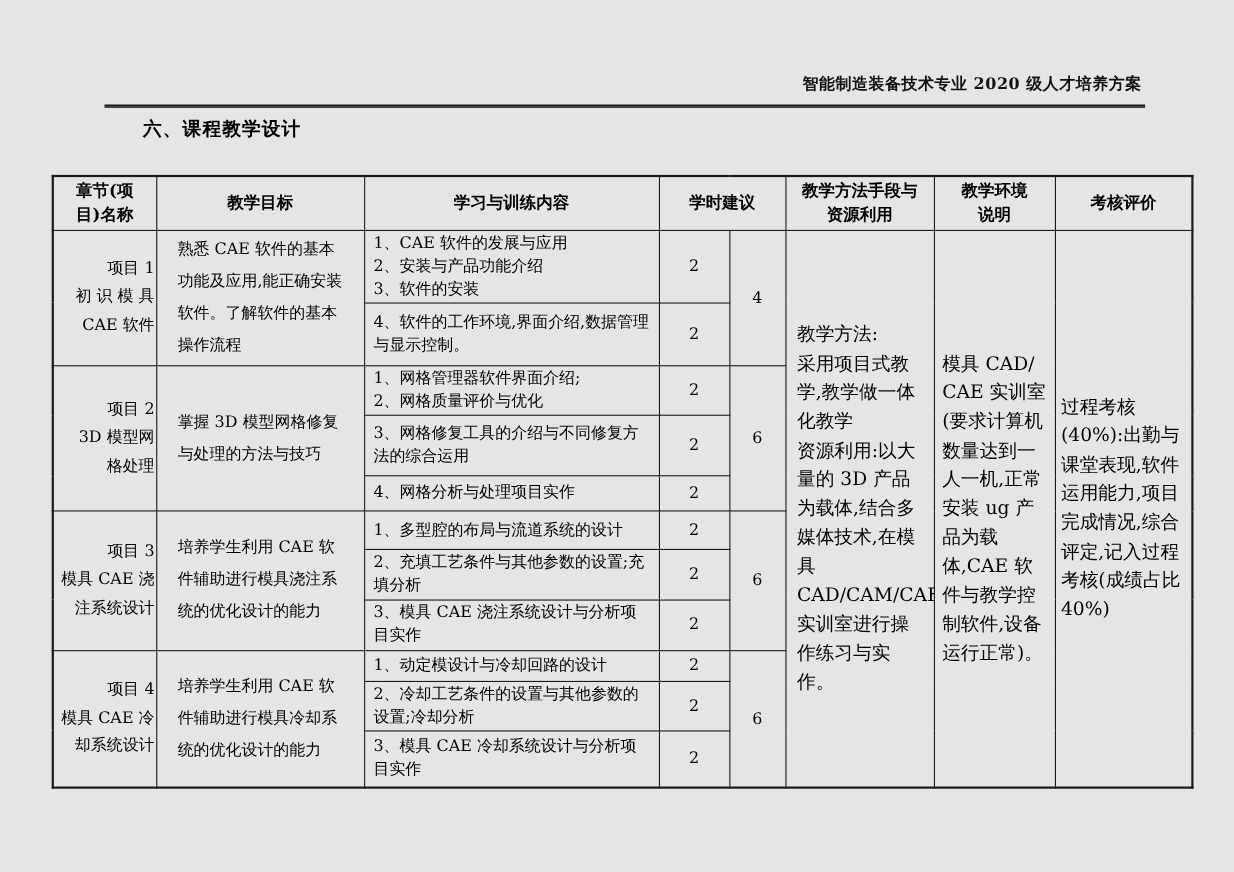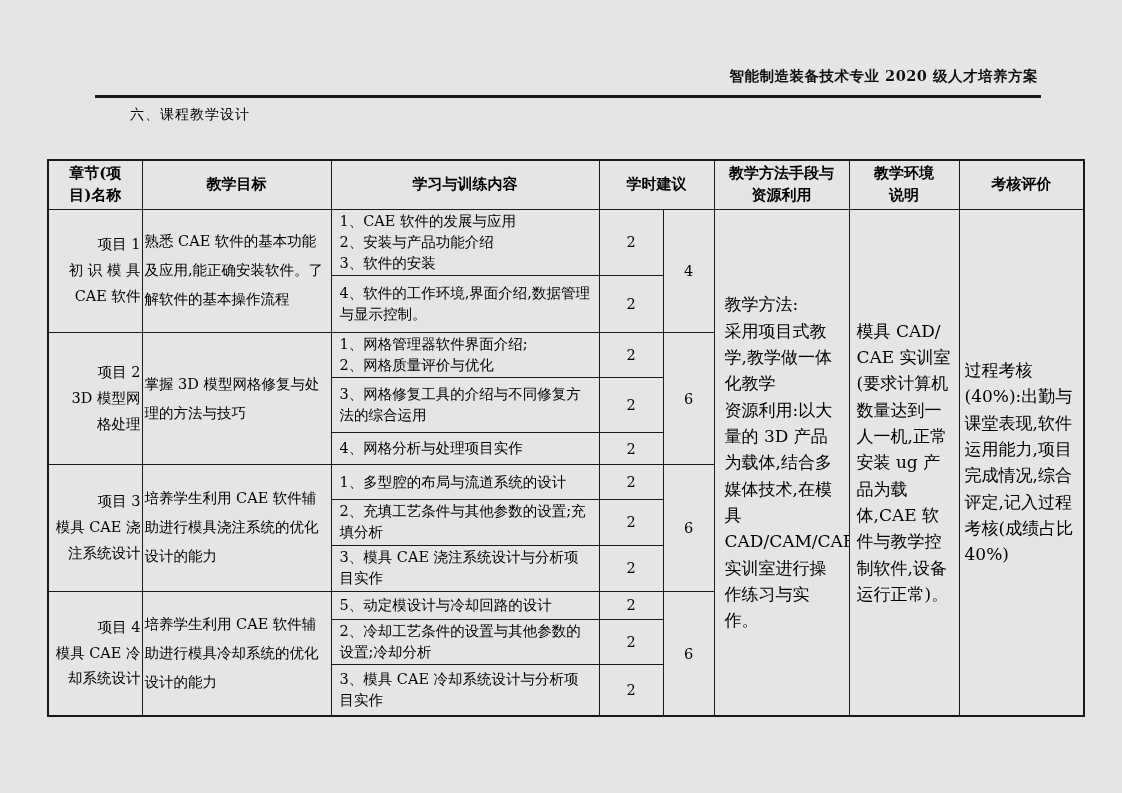--- a/index.html
+++ b/index.html
@@ -29,22 +29,22 @@
     width: 946px;
     height: 3px;
     border-top: 2.5px solid #1a1a1a;
     border-bottom: 1.2px solid #1a1a1a;
   }
   .section-title {
     position: absolute;
     top: 106px;
     left: 130px;
     font-family: "DejaVu Sans", "Liberation Sans", sans-serif;
-    font-size: 14px;
-    font-weight: normal;
+    font-size: 17px;
+    font-weight: bold;
     letter-spacing: 1px;
     color: #000;
   }
   table.course-table {
     position: absolute;
     top: 159px;
     left: 47px;
     width: 1036px;
     border-collapse: collapse;
     table-layout: fixed;
@@ -67,21 +67,21 @@
     font-size: 14.5px;
     text-align: right;
     white-space: pre-line;
     line-height: 1.78;
     padding: 2px 1px;
   }
   td.obj {
     font-size: 14.5px;
     text-align: left;
     line-height: 2.0;
-    padding: 2px 2px;
+    padding: 2px 19px;
   }
   td.content {
     font-size: 14.5px;
     text-align: left;
     line-height: 1.46;
     white-space: pre-line;
     padding: 1px 8px;
   }
   td.hours, td.total {
     font-size: 14.5px;
@@ -200,21 +200,21 @@
       <tr style="height:46px">
         <td class="content">3、模具 CAE 浇注系统设计与分析项目实作</td>
         <td class="hours">2</td>
       </tr>
 
       <tr style="height:28px">
         <td class="name" rowspan="3">项目 4
 模具 CAE 冷
 却系统设计</td>
         <td class="obj" rowspan="3">培养学生利用 CAE 软件辅助进行模具冷却系统的优化设计的能力</td>
-        <td class="content">5、动定模设计与冷却回路的设计</td>
+        <td class="content">1、动定模设计与冷却回路的设计</td>
         <td class="hours">2</td>
         <td class="total" rowspan="3">6</td>
       </tr>
       <tr style="height:42px">
         <td class="content">2、冷却工艺条件的设置与其他参数的设置;冷却分析</td>
         <td class="hours">2</td>
       </tr>
       <tr style="height:52px">
         <td class="content">3、模具 CAE 冷却系统设计与分析项目实作</td>
         <td class="hours">2</td>

